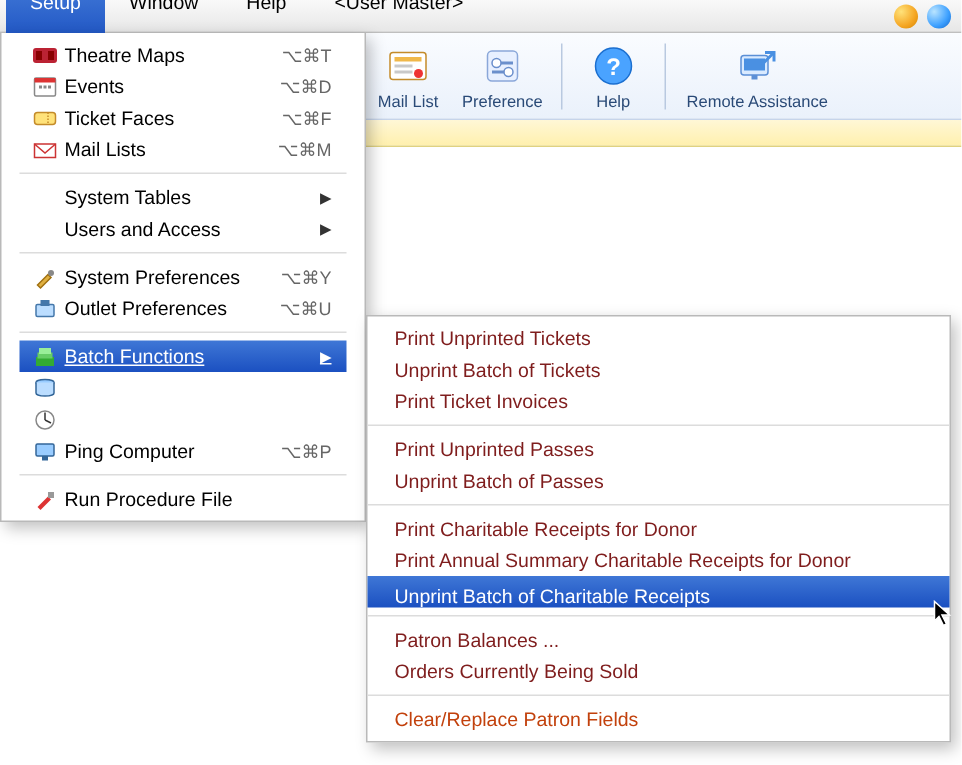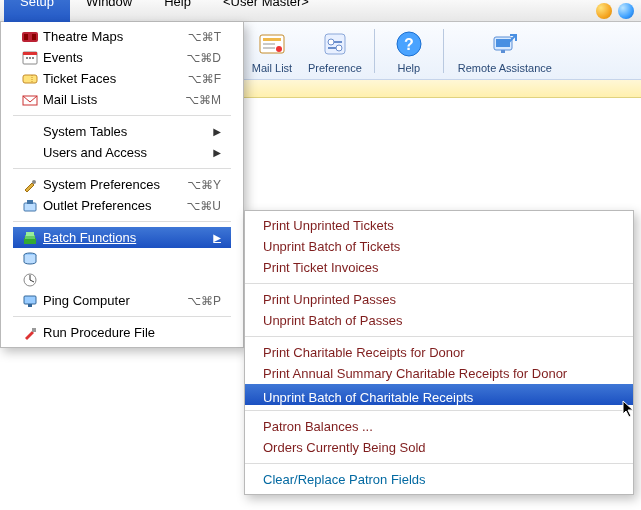--- a/index.html
+++ b/index.html
@@ -122,21 +122,21 @@
     height:21px;
     padding:0 18px;
     display:flex; align-items:center;
     color:#7f1d1d;
   }
   .submenu .sitem.highlight {
     background: linear-gradient(#3f77d6,#1b50c1);
     color:#fff;
     align-items:flex-end;
   }
-  .submenu .sitem.disabled { color:#0369a1; }
+  .submenu .sitem.disabled { color:#c2410c; }
   .submenu .divider {
     height:1px; background:#dcdcdc; margin:5px 0;
   }
   .cursor-tip {
     position:absolute;
     top:400px; left:622px;
     font-size:14px;
     pointer-events:none;
     z-index:20;
     color:#000;

